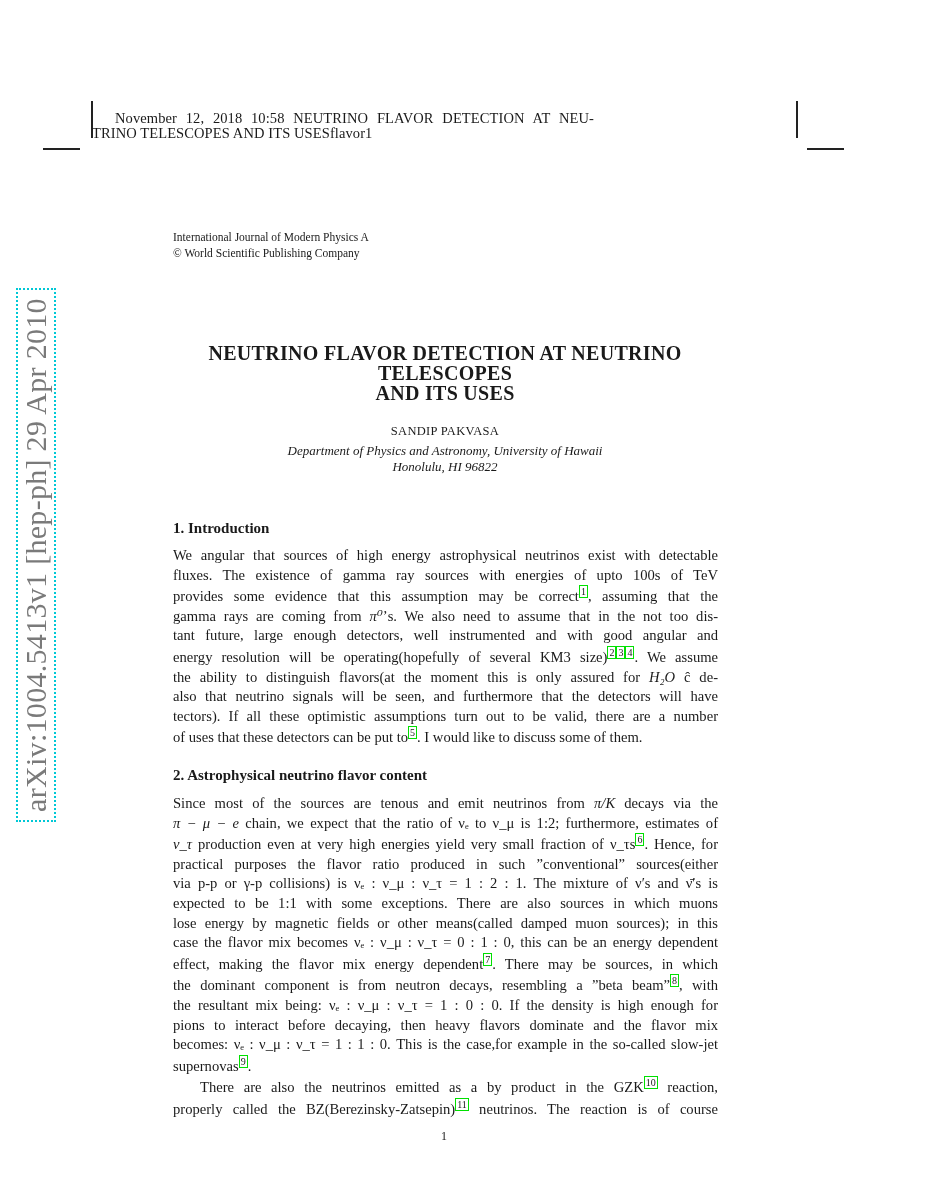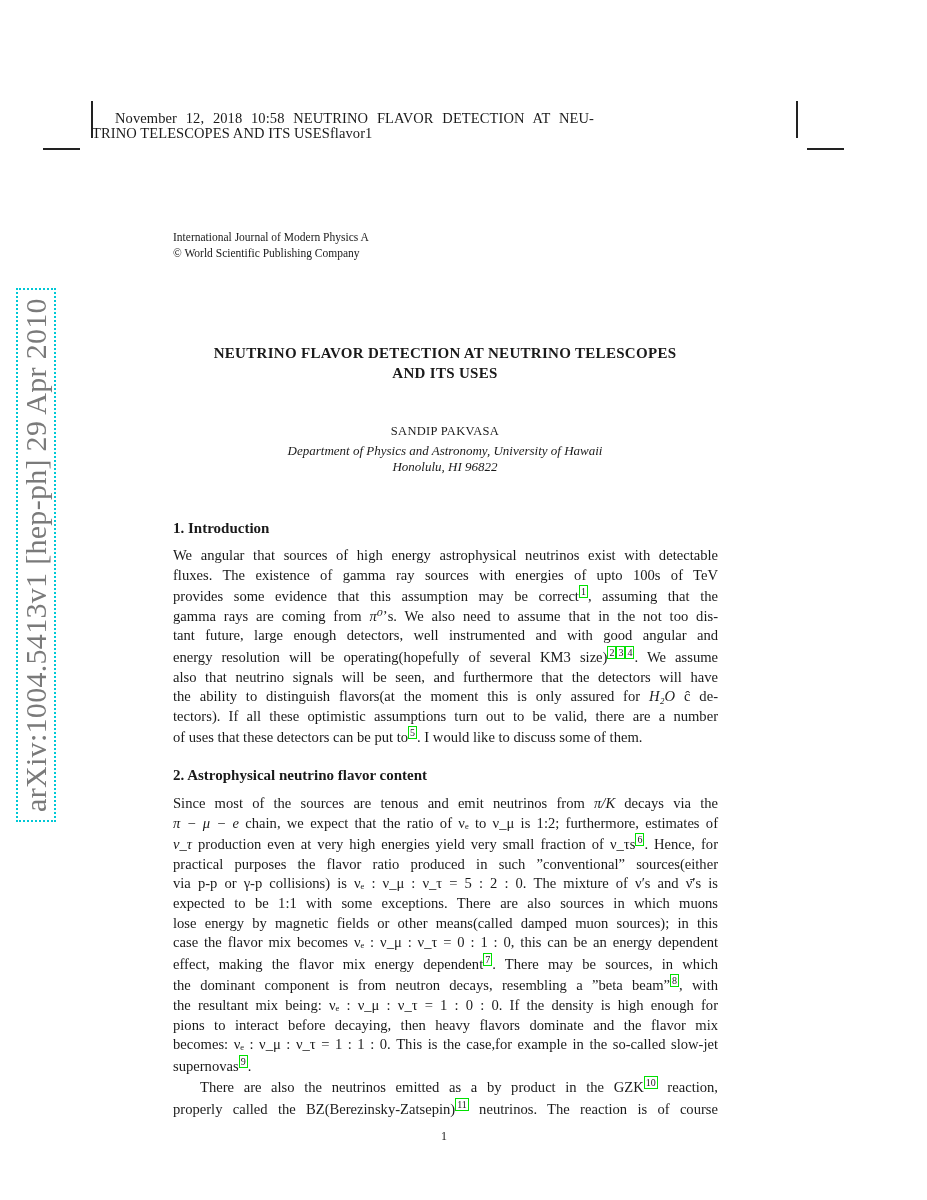--- a/index.html
+++ b/index.html
@@ -10,21 +10,21 @@
   .runhead { position: absolute; left: 92px; top: 111px; width: 560px; font-size: 14.5px; line-height: 15px; letter-spacing: 0.1px; }
   .runhead .l1 { padding-left: 23px; word-spacing: 5px; }
   .runhead .l2 { word-spacing: 0px; }
   .runhead .l2 .fl { }
   .journal { position: absolute; left: 173px; top: 229px; font-size: 11.5px; line-height: 16px; }
   .stamp { position: absolute; left: 16px; top: 288px; width: 40px; height: 534px;
            border: 2px dotted #00c8d6; box-sizing: border-box; }
   .stamp-text { position: absolute; left: 36px; top: 555px; transform: translate(-50%,-50%) rotate(-90deg);
                 white-space: nowrap; font-size: 30px; color: #7a7a7a; letter-spacing: 0.3px; }
   .title { position: absolute; left: 165px; top: 343px; width: 560px; text-align: center;
-           font-weight: bold; font-size: 15px; line-height: 20px; letter-spacing: 0.3px; }
+           font-weight: bold; font-size: 20px; line-height: 20px; letter-spacing: 0.3px; }
   .author { position: absolute; left: 165px; top: 424px; width: 560px; text-align: center; font-size: 12.5px; letter-spacing: 0.3px; }
   .affil { position: absolute; left: 165px; top: 443px; width: 560px; text-align: center; font-style: italic; font-size: 13px; line-height: 16px; }
   .section-head { position: absolute; left: 173px; font-weight: bold; font-size: 15px; }
   .para { position: absolute; left: 173px; width: 545px; font-size: 14.6px; line-height: 19.6px; text-align: justify; }
   .para .ln { display: block; white-space: nowrap; text-align-last: justify; text-align: justify; }
   .para .ln.last { text-align-last: left; }
   .para .ln.indent { padding-left: 27px; }
   .cite { display: inline-block; border: 1px solid #00e000; font-size: 10px; line-height: 11px; padding: 0 1px;
           vertical-align: 6px; }
   .m { font-style: italic; }
@@ -63,33 +63,33 @@
 </div>
 
 <div class="section-head" style="top:520px;">1.  Introduction</div>
 <div class="para" style="top:546px;">
   <span class="ln">We angular that sources of high energy astrophysical neutrinos exist with detectable</span>
   <span class="ln">fluxes. The existence of gamma ray sources with energies of upto 100s of TeV</span>
   <span class="ln"><span>provides some evidence that this assumption may be correct</span><a class="cite">1</a><span>, assuming that the</span></span>
   <span class="ln"><span>gamma rays are coming from </span><span class="m">π⁰</span><span>’s. We also need to assume that in the not too dis-</span></span>
   <span class="ln">tant future, large enough detectors, well instrumented and with good angular and</span>
   <span class="ln"><span>energy resolution will be operating(hopefully of several KM3 size)</span><a class="cite">2</a><a class="cite">3</a><a class="cite">4</a><span>. We assume</span></span>
+  <span class="ln"><span>the ability to distinguish flavors(at the moment this is only assured for </span><span class="m">H₂O</span><span> ĉ de-</span></span>
   <span class="ln">also that neutrino signals will be seen, and furthermore that the detectors will have</span>
-  <span class="ln"><span>the ability to distinguish flavors(at the moment this is only assured for </span><span class="m">H₂O</span><span> ĉ de-</span></span>
   <span class="ln">tectors). If all these optimistic assumptions turn out to be valid, there are a number</span>
   <span class="ln last"><span>of uses that these detectors can be put to</span><a class="cite">5</a><span>. I would like to discuss some of them.</span></span>
 </div>
 
 <div class="section-head" style="top:767px;">2.  Astrophysical neutrino flavor content</div>
 <div class="para" style="top:794px;">
   <span class="ln"><span>Since most of the sources are tenous and emit neutrinos from </span><span class="m">π/K</span><span> decays via the</span></span>
   <span class="ln"><span class="m">π − μ − e</span><span> chain, we expect that the ratio of νₑ to ν_μ is 1:2; furthermore, estimates of</span></span>
   <span class="ln"><span class="m">ν_τ</span><span> production even at very high energies yield very small fraction of ν_τs</span><a class="cite">6</a><span>. Hence, for</span></span>
   <span class="ln">practical purposes the flavor ratio produced in such ”conventional” sources(either</span>
-  <span class="ln">via p-p or γ-p collisions) is νₑ : ν_μ : ν_τ = 5 : 2 : 0. The mixture of ν′s and ν̄′s is</span>
+  <span class="ln">via p-p or γ-p collisions) is νₑ : ν_μ : ν_τ = 1 : 2 : 1. The mixture of ν′s and ν̄′s is</span>
   <span class="ln">expected to be 1:1 with some exceptions. There are also sources in which muons</span>
   <span class="ln">lose energy by magnetic fields or other means(called damped muon sources); in this</span>
   <span class="ln">case the flavor mix becomes νₑ : ν_μ : ν_τ = 0 : 1 : 0, this can be an energy dependent</span>
   <span class="ln"><span>effect, making the flavor mix energy dependent</span><a class="cite">7</a><span>. There may be sources, in which</span></span>
   <span class="ln"><span>the dominant component is from neutron decays, resembling a ”beta beam”</span><a class="cite">8</a><span>, with</span></span>
   <span class="ln">the resultant mix being: νₑ : ν_μ : ν_τ = 1 : 0 : 0. If the density is high enough for</span>
   <span class="ln">pions to interact before decaying, then heavy flavors dominate and the flavor mix</span>
   <span class="ln">becomes: νₑ : ν_μ : ν_τ = 1 : 1 : 0. This is the case,for example in the so-called slow-jet</span>
   <span class="ln last"><span>supernovas</span><a class="cite">9</a><span>.</span></span>
   <span class="ln indent"><span>There are also the neutrinos emitted as a by product in the GZK</span><a class="cite">10</a><span> reaction,</span></span>

